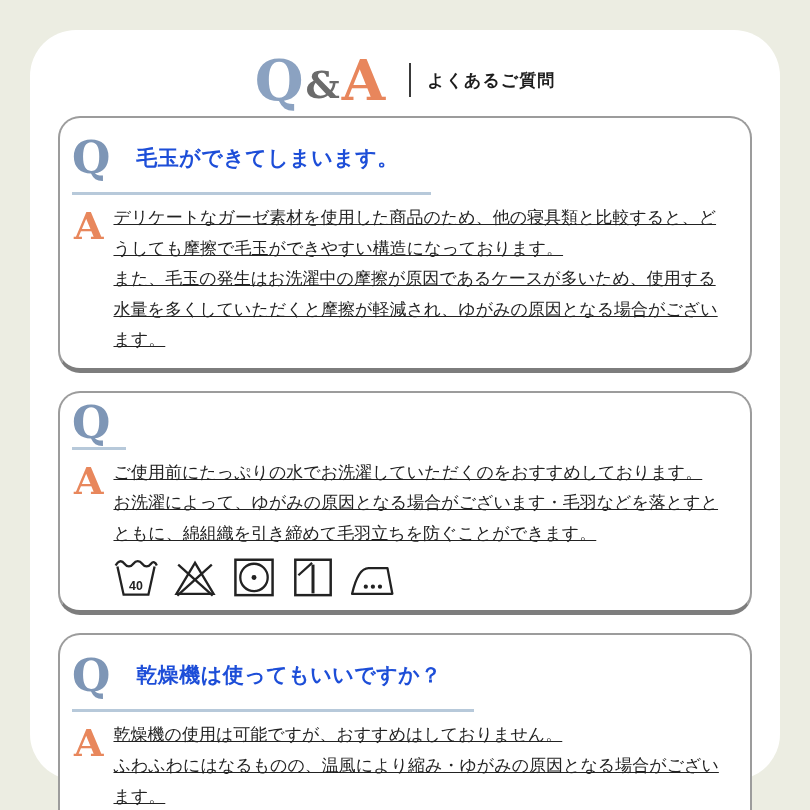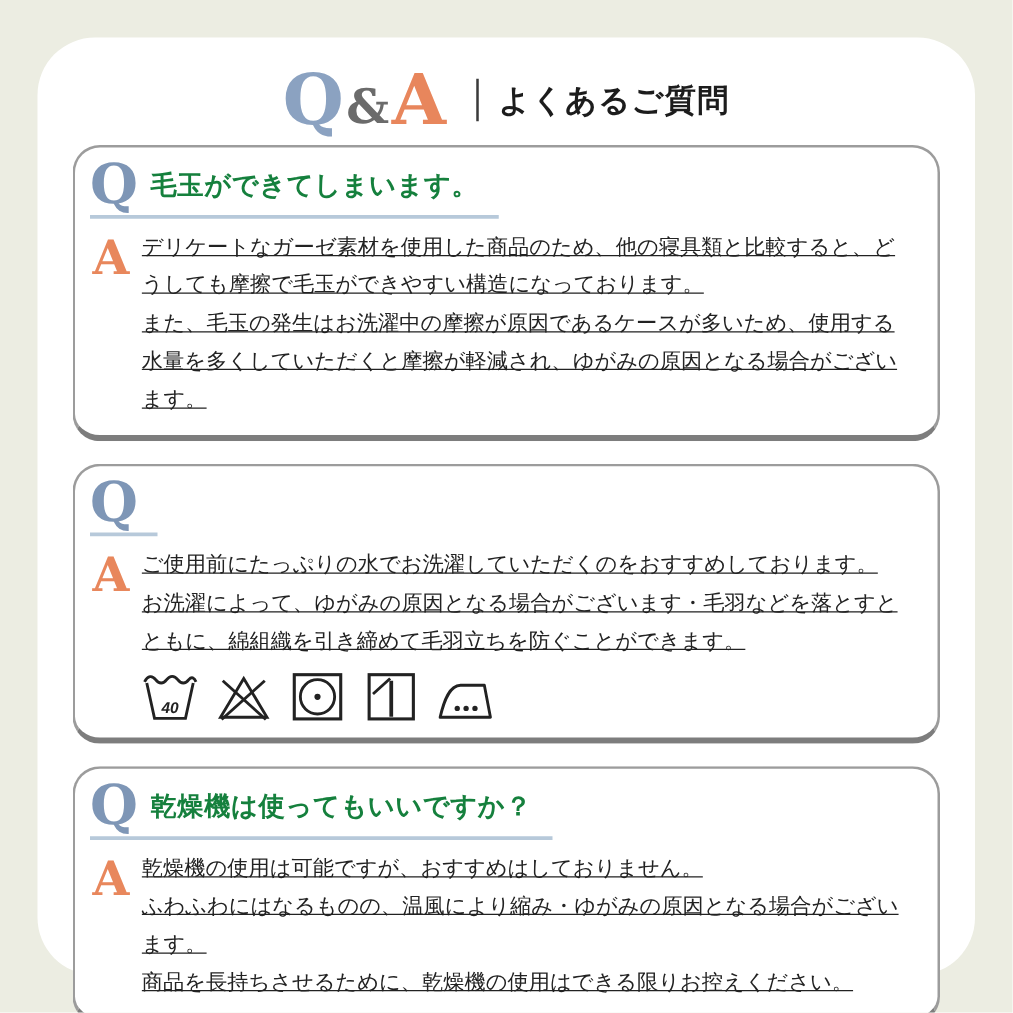--- a/index.html
+++ b/index.html
@@ -22,48 +22,48 @@
     font-weight:bold;font-size:56px;line-height:1;
   }
   .q-big{color:#8BA2C1;}
   .a-big{color:#E8865C;}
   .amp{
     font-family:"DejaVu Serif","Liberation Serif",serif;
     font-weight:bold;font-size:38px;line-height:1;color:#6B6B6B;
     margin:10px 2px 0 2px;
   }
   .sep{width:2px;height:34px;background:#3a3a3a;margin:0 16px 0 24px;}
-  .title{font-size:25px;color:#1c1c1c;font-weight:600;letter-spacing:1px;margin:0;}
+  .title{font-size:17px;color:#1c1c1c;font-weight:600;letter-spacing:1px;margin:0;}
 
   
   .qa-box{
     border:2px solid #9C9C9C;border-bottom:5px solid #7D7D7D;
     border-radius:22px;background:#fff;
     padding:10px 18px 12px 12px;margin-bottom:18px;
   }
   .qa-box:last-child{margin-bottom:0;}
   .q-row{
     display:flex;align-items:center;gap:10px;width:fit-content;
     border-bottom:3px solid #B7C9DA;padding:0 16px 4px 0;
   }
   .q-letter{
     font-family:"DejaVu Serif","Liberation Serif",serif;
     font-weight:bold;font-size:44px;line-height:0.9;color:#7E96B6;
   }
-  .q-text{font-size:21px;font-weight:bold;color:#15803d;margin:0;letter-spacing:0.5px;}
+  .q-text{font-size:21px;font-weight:bold;color:#1d4ed8;margin:16px;letter-spacing:0.5px;}
   .a-row{display:flex;gap:10px;margin-top:8px;padding-left:2px;}
   .a-letter{
     font-family:"DejaVu Serif","Liberation Serif",serif;
     font-weight:bold;font-size:38px;line-height:1;color:#E8875C;margin-top:4px;
     flex:0 0 auto;
   }
   .a-body{font-size:17px;line-height:1.8;color:#222;}
   .a-body p{margin:0;text-decoration:underline;}
   .icons-row{display:flex;gap:13px;margin-top:7px;align-items:flex-end;}
-  .care-icon{width:46px;height:42px;font-style:italic;}
+  .care-icon{width:46px;height:42px;}
   .care-icon svg{width:100%;height:100%;display:block;}
 </style>
 </head>
 <body>
 
 <div class="canvas">
   <div class="card">
 
     <header class="header">
       <span class="q-big">Q</span>

